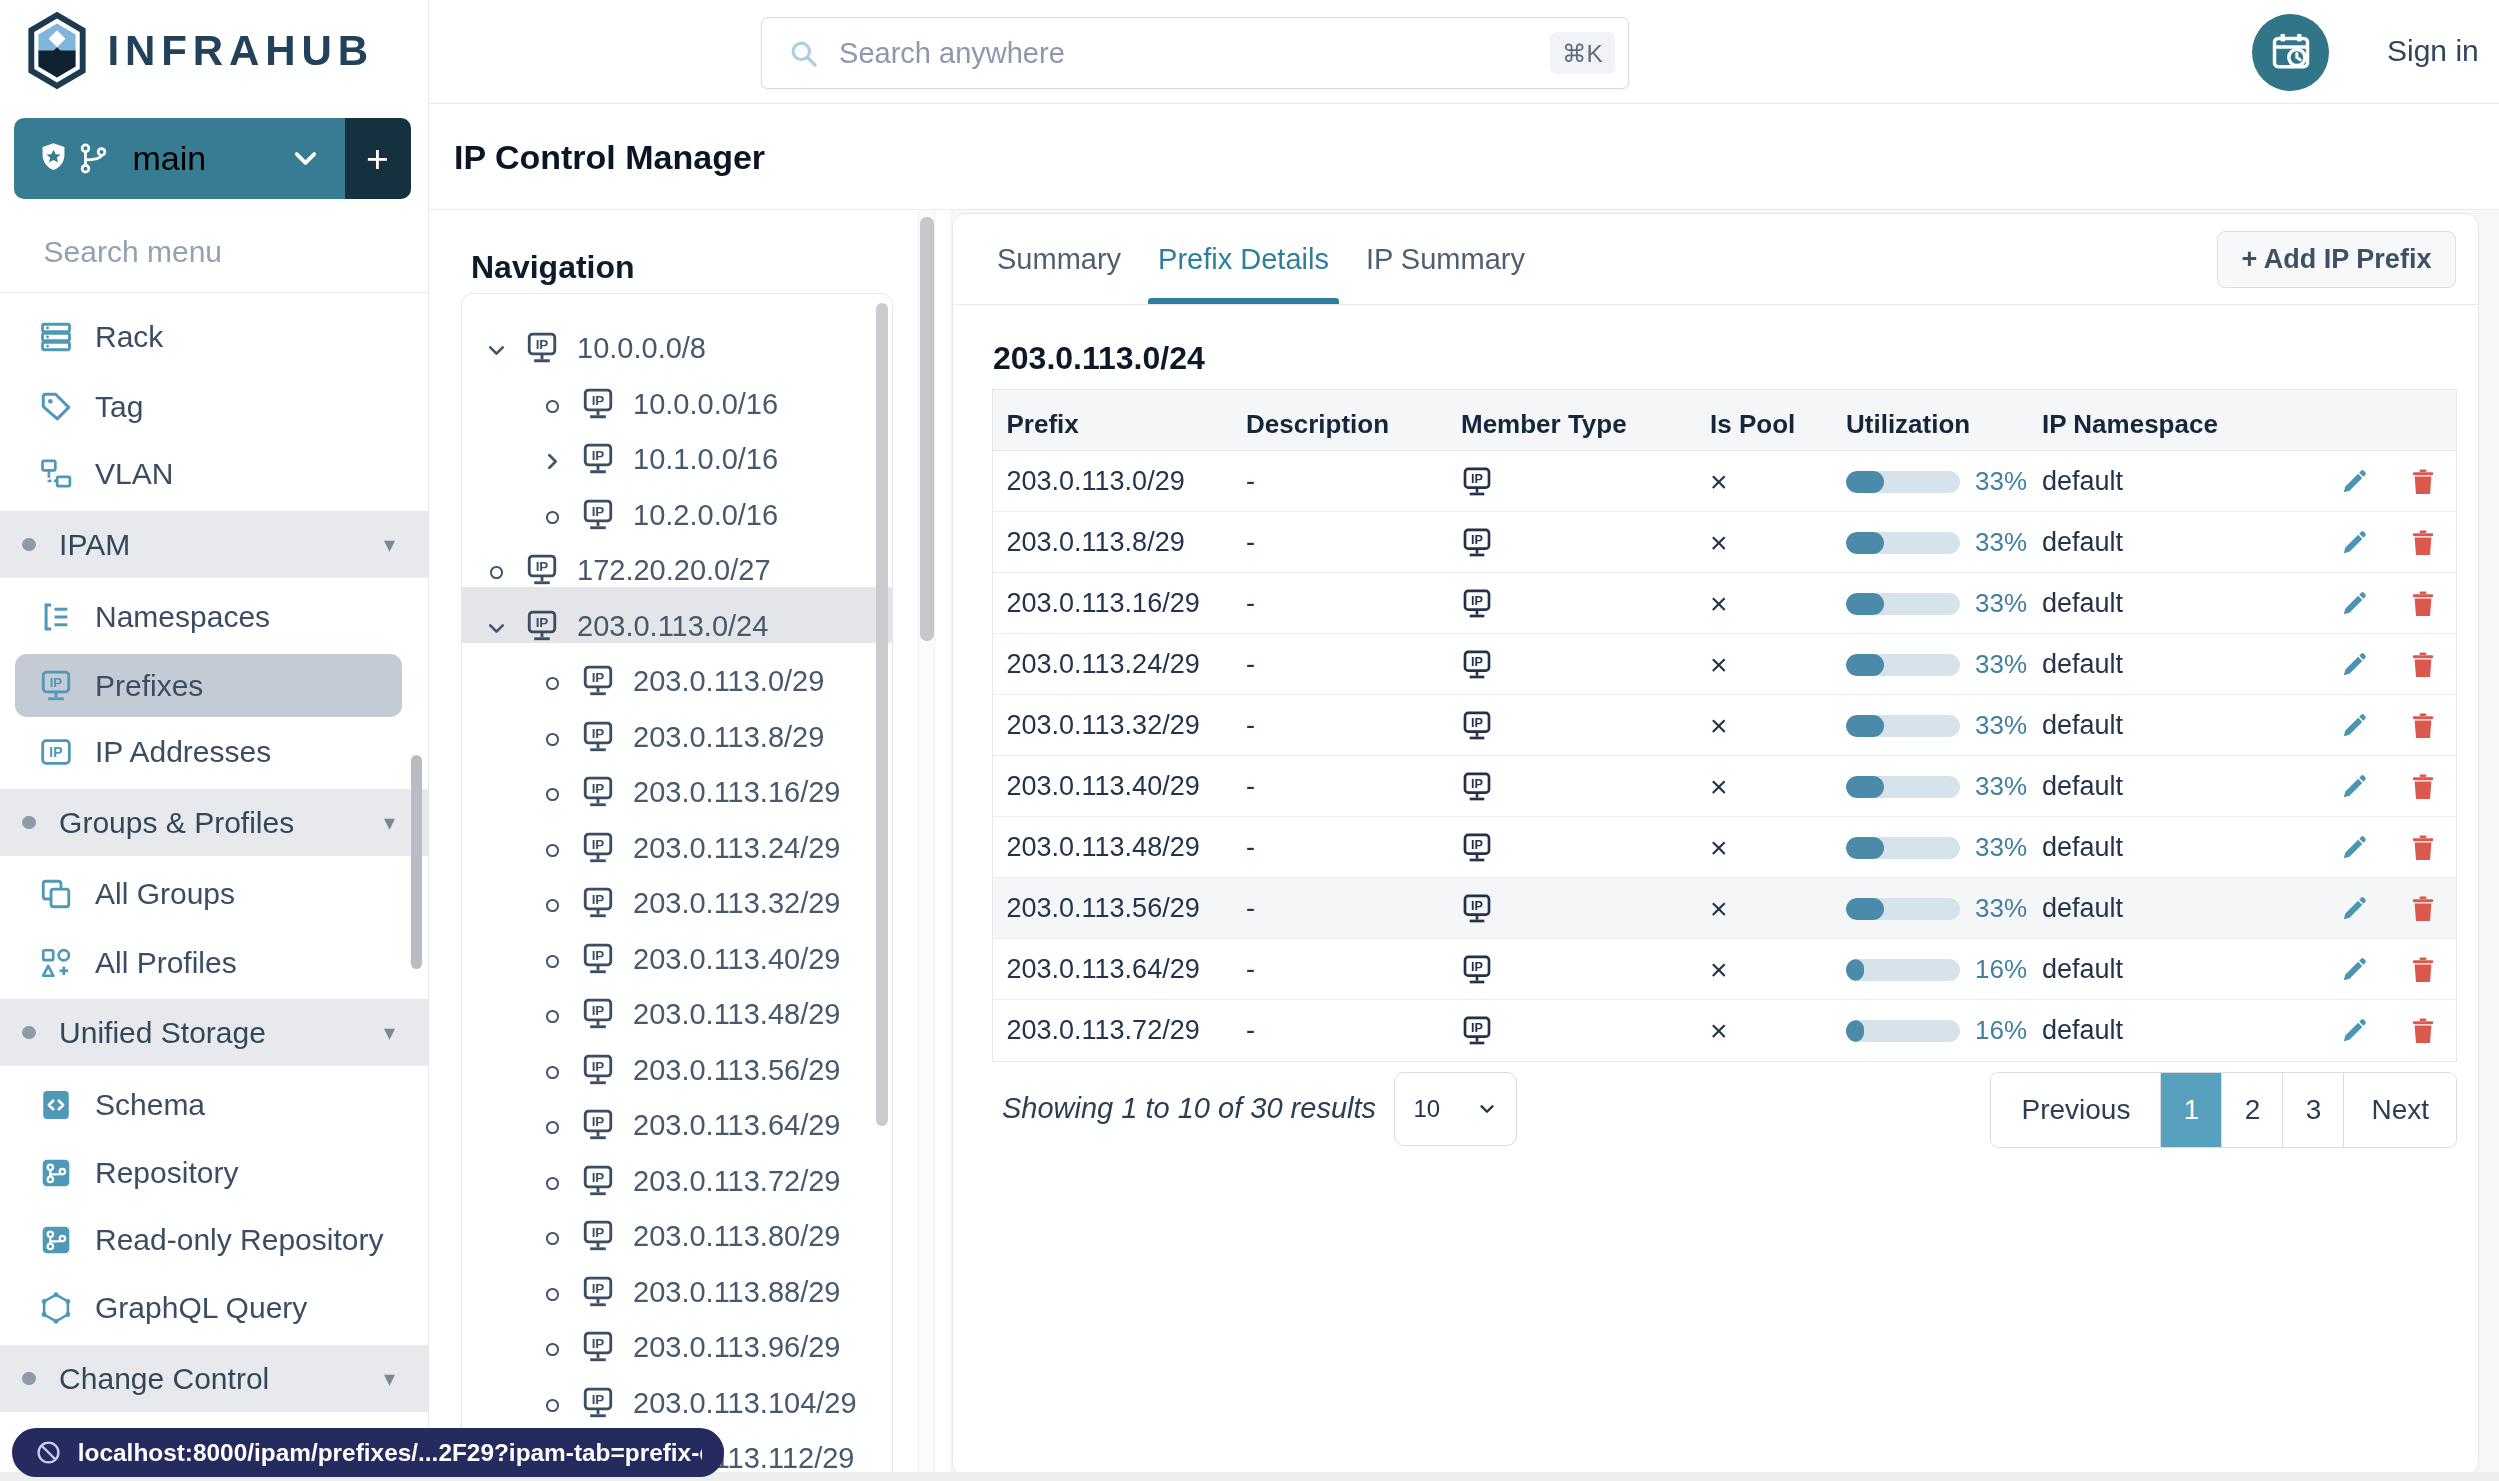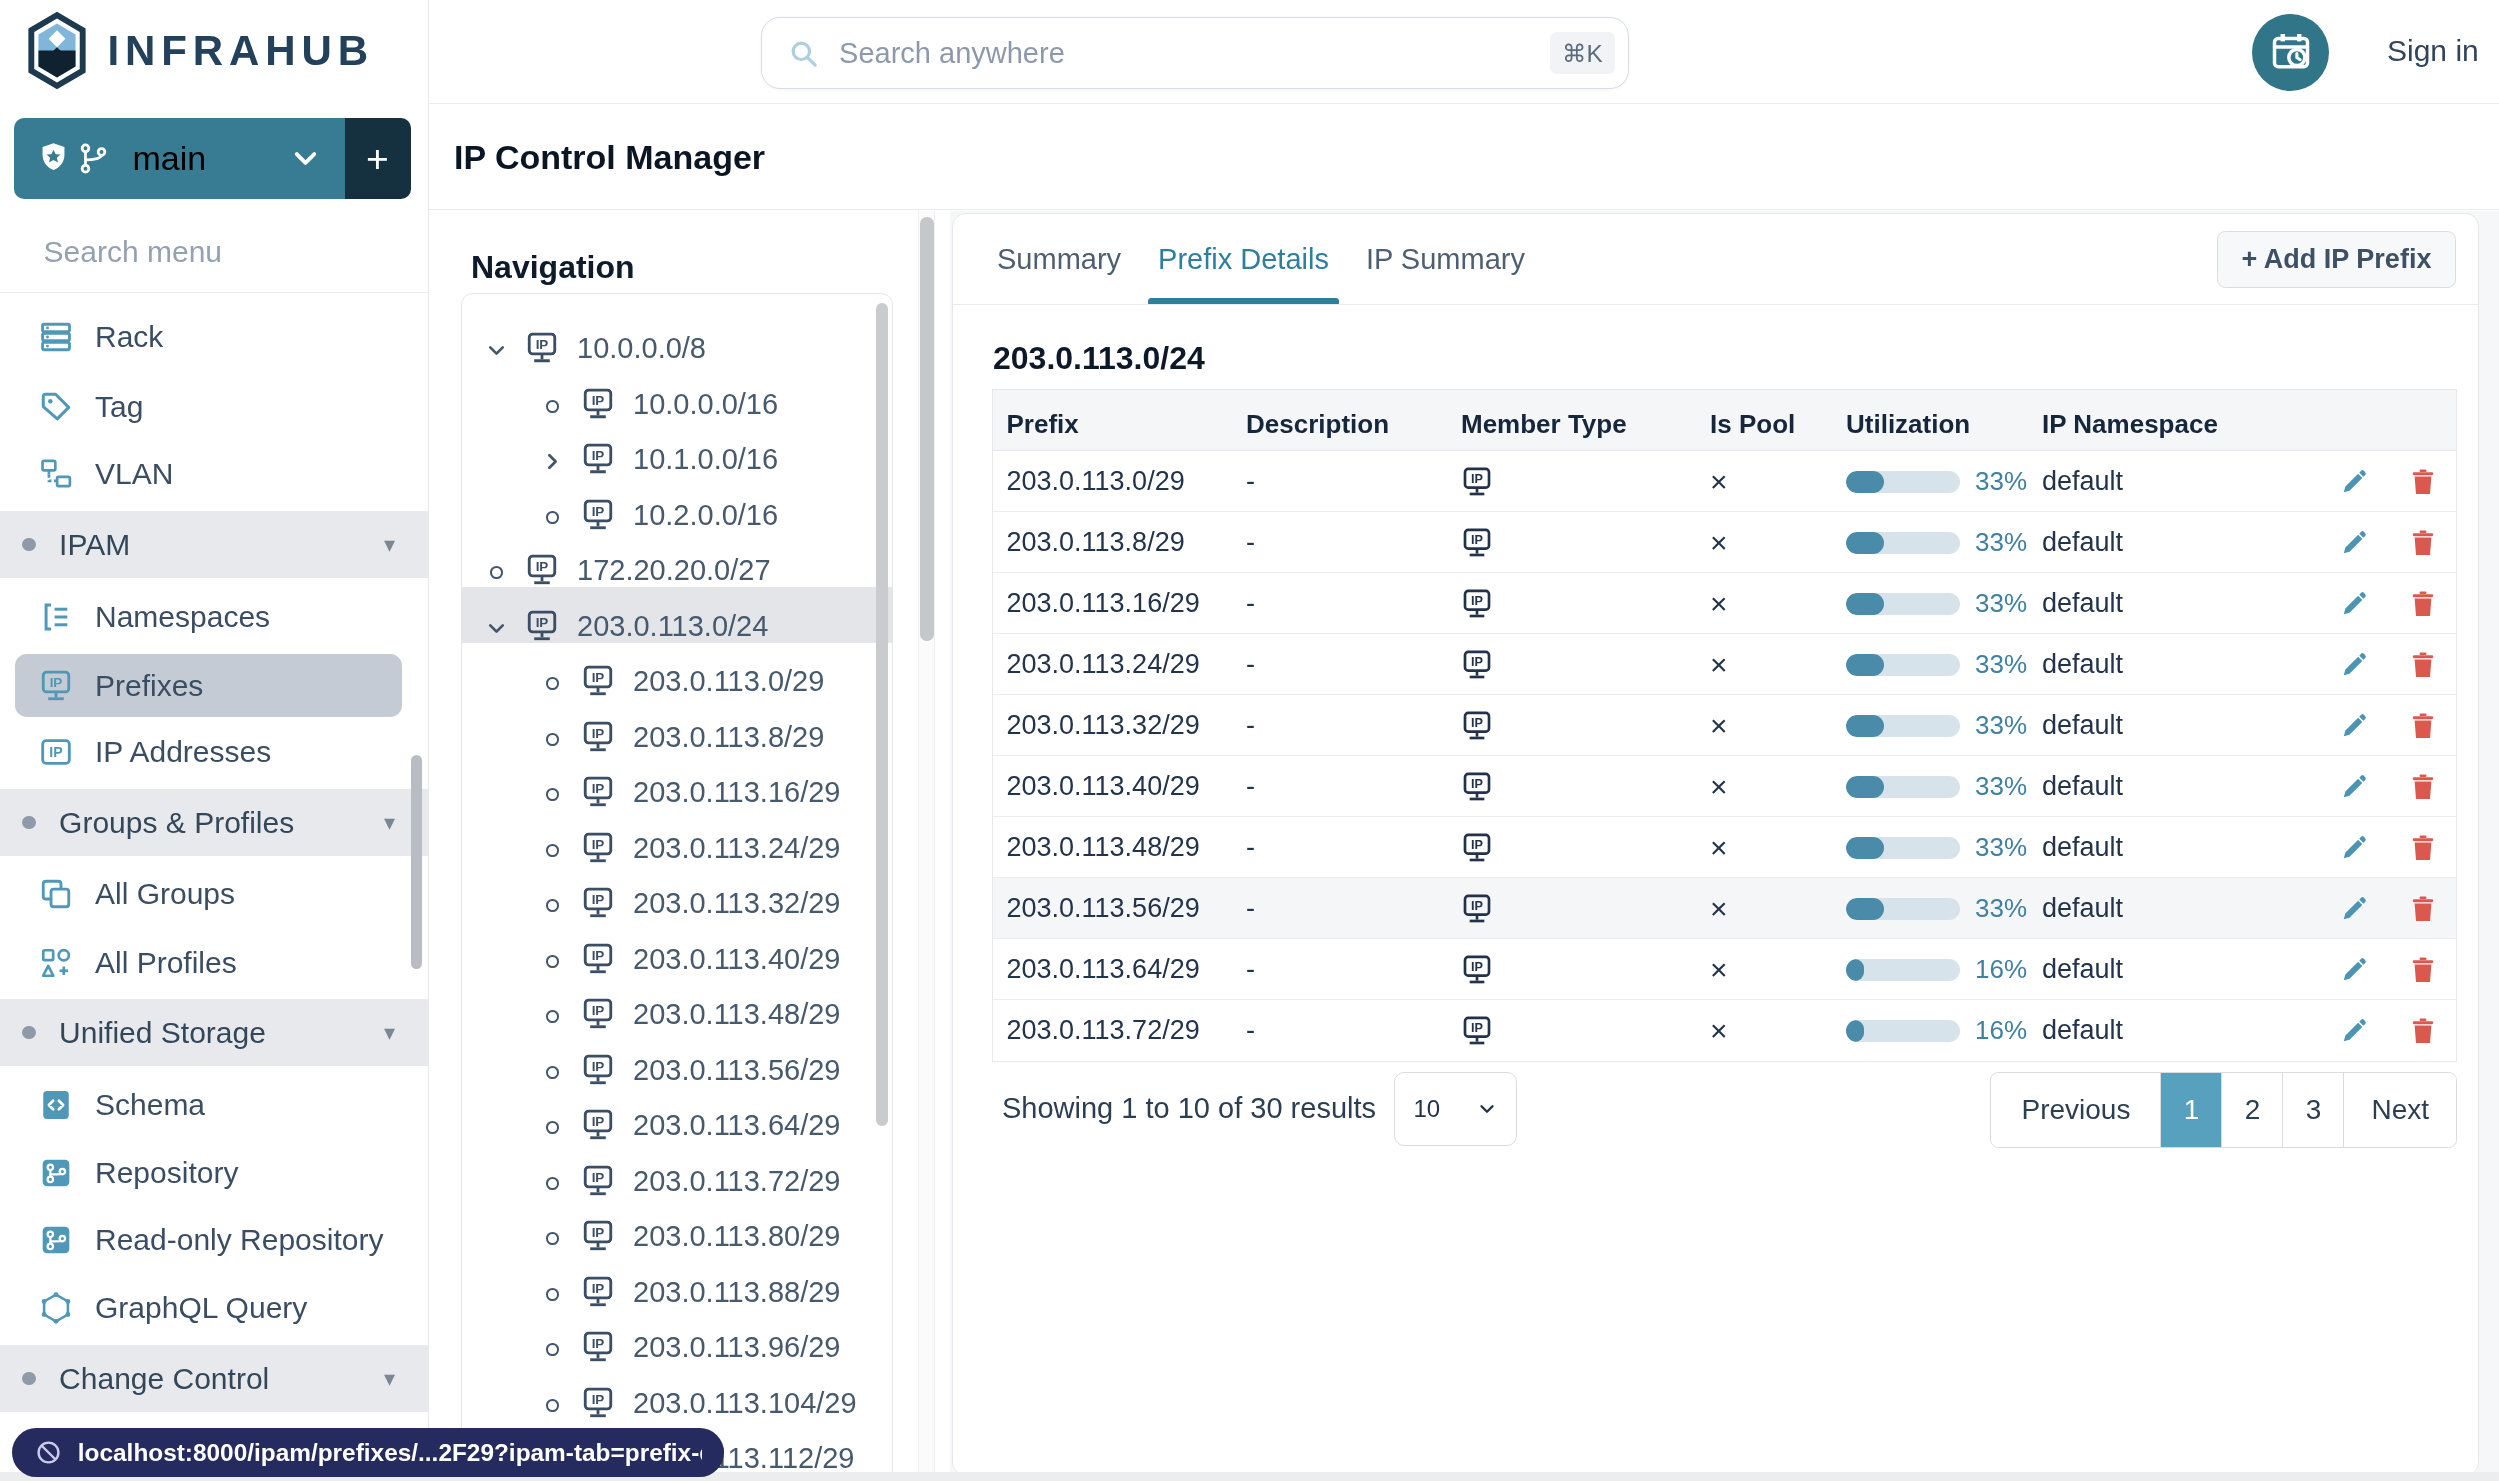--- a/index.html
+++ b/index.html
@@ -5,21 +5,21 @@
   * { margin:0; padding:0; box-sizing:border-box; }
   html,body { width:2500px; height:1482px; }
   body { font-family:"Liberation Sans", sans-serif; background:#ffffff; position:relative; overflow:hidden; color:#22324A; }
   .abs { position:absolute; }
 
   
   .topbar { left:429px; top:0; width:2071px; height:104px; border-bottom:0.8px solid #E8EAED; background:#fff; }
   .subheader { left:429px; top:104px; width:2071px; height:106px; border-bottom:0.8px solid #E8EAED; background:#fff; }
   .page-title { left:25px; top:34px; font-size:34px; font-weight:700; color:#0B1624; }
 
-  .searchbox { left:332px; top:17px; width:868px; height:72px; border:0.8px solid #D8DDE3; border-radius:19px; background:#fff; display:flex; align-items:center; padding:0 13.5px 0 23.6px; box-shadow:0 0.8px 2.5px rgba(40,60,80,.05); }
+  .searchbox { left:332px; top:17px; width:868px; height:72px; border:0.8px solid #D8DDE3; border-radius:7px; background:#fff; display:flex; align-items:center; padding:0 13.5px 0 23.6px; box-shadow:0 0.8px 2.5px rgba(40,60,80,.05); }
   .searchbox .mag { color:#AFCFDE; width:35px; height:35px; }
   .searchbox input { border:0; outline:none; flex:1; margin-left:18.5px; font-size:29px; color:#33465C; font-family:inherit; background:transparent; }
   .searchbox input::placeholder { color:#8D99AB; }
   .kbd { background:#F1F3F6; border-radius:6.7px; padding:6.7px 11.8px; font-size:24.4px; color:#5E6B7E; }
 
   .cal-btn { left:1823px; top:13.5px; width:77px; height:77px; border-radius:50%; background:#317589; display:flex; align-items:center; justify-content:center; }
   .cal-btn svg { width:44px; height:44px; color:#fff; }
   .signin { left:1958px; top:34px; font-size:30px; color:#32455B; }
 
   
@@ -97,21 +97,21 @@
   .td.c-member svg { width:32px; height:32px; color:#233249; }
   .td.c-pool { font-size:30px; }
   .bar { width:114px; height:22px; border-radius:11px; background:#D7E3EB; overflow:hidden; }
   .bar i { display:block; height:100%; background:#4B8BAA; border-radius:11px; }
   .pct { margin-left:15px; font-size:26px; color:#41809F; }
   .acts { position:absolute; right:0; top:0; height:61px; display:flex; align-items:center; }
   .acts .edit { width:30px; height:30px; color:#4C94B4; cursor:pointer; }
   .acts .del { width:30px; height:30px; color:#DB584F; margin-left:39px; margin-right:18.5px; cursor:pointer; }
 
   .tfoot { position:absolute; left:39px; top:858px; width:1465px; height:76px; }
-  .showing { position:absolute; left:10px; top:20px; font-size:29px; color:#2C3E52; }
+  .showing { position:absolute; left:10px; top:20px; font-size:29px; color:#2C3E52;font-style:italic; }
   .pagesize { position:absolute; left:402px; top:0; width:123px; height:74px; border:0.8px solid #D8DCE1; border-radius:10px; background:#fff; display:flex; align-items:center; padding:0 18.5px; cursor:pointer; }
   .pagesize span { font-size:24px; color:#22324A; flex:1; }
   .pagesize svg { width:22px; height:22px; color:#22324A; }
   .pager { position:absolute; right:0; top:0; height:76px; display:flex; border:0.8px solid #D8DCE1; border-radius:8.4px; overflow:hidden; background:#fff; }
   .pg { height:100%; display:flex; align-items:center; justify-content:center; font-size:28px; color:#2C3E52; border-left:0.8px solid #D8DCE1; cursor:pointer; background:#fff; }
   .pg:first-child { border-left:0; }
   .pg.prev { padding:0 30px; } .pg.next { padding:0 27px; }
   .pg.num { width:61px; }
   .pg.active { background:#58A1BE; color:#fff; }
 

